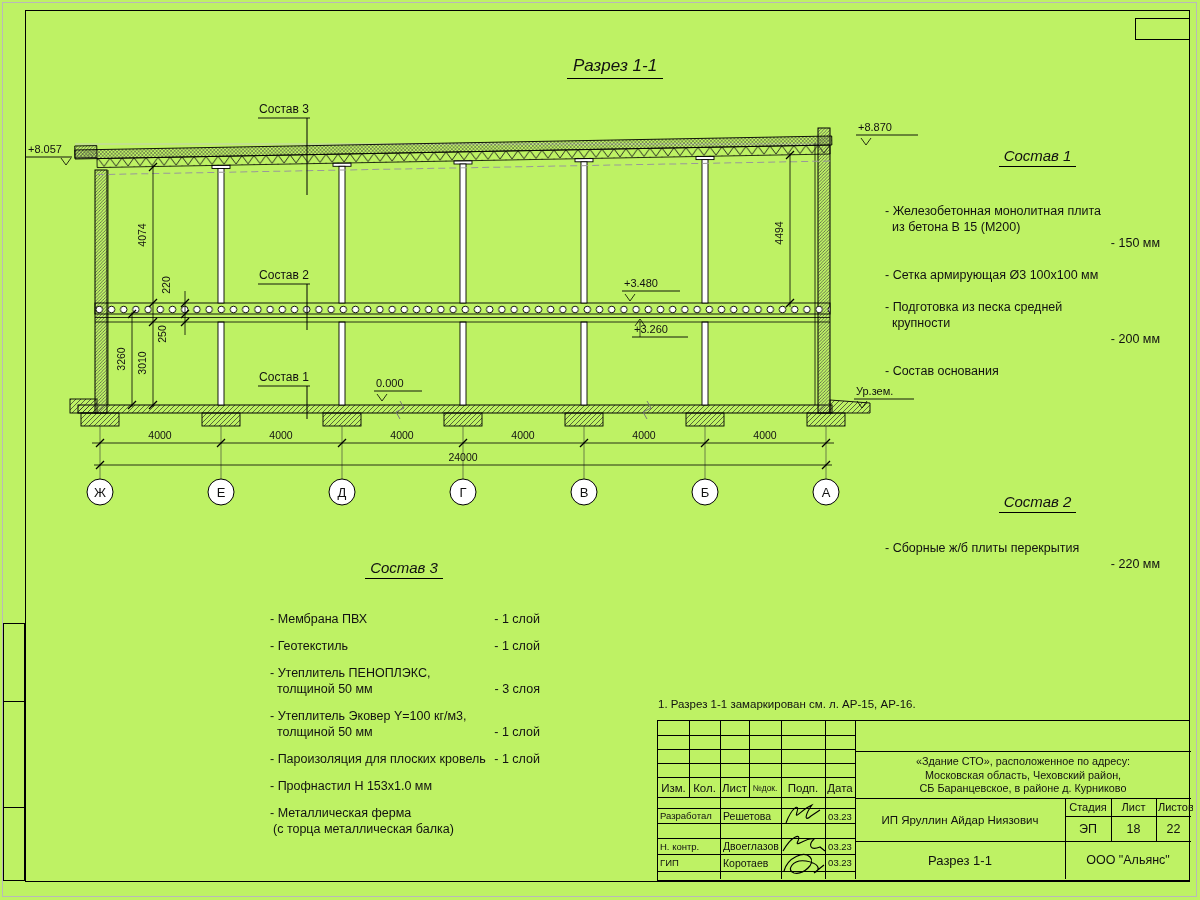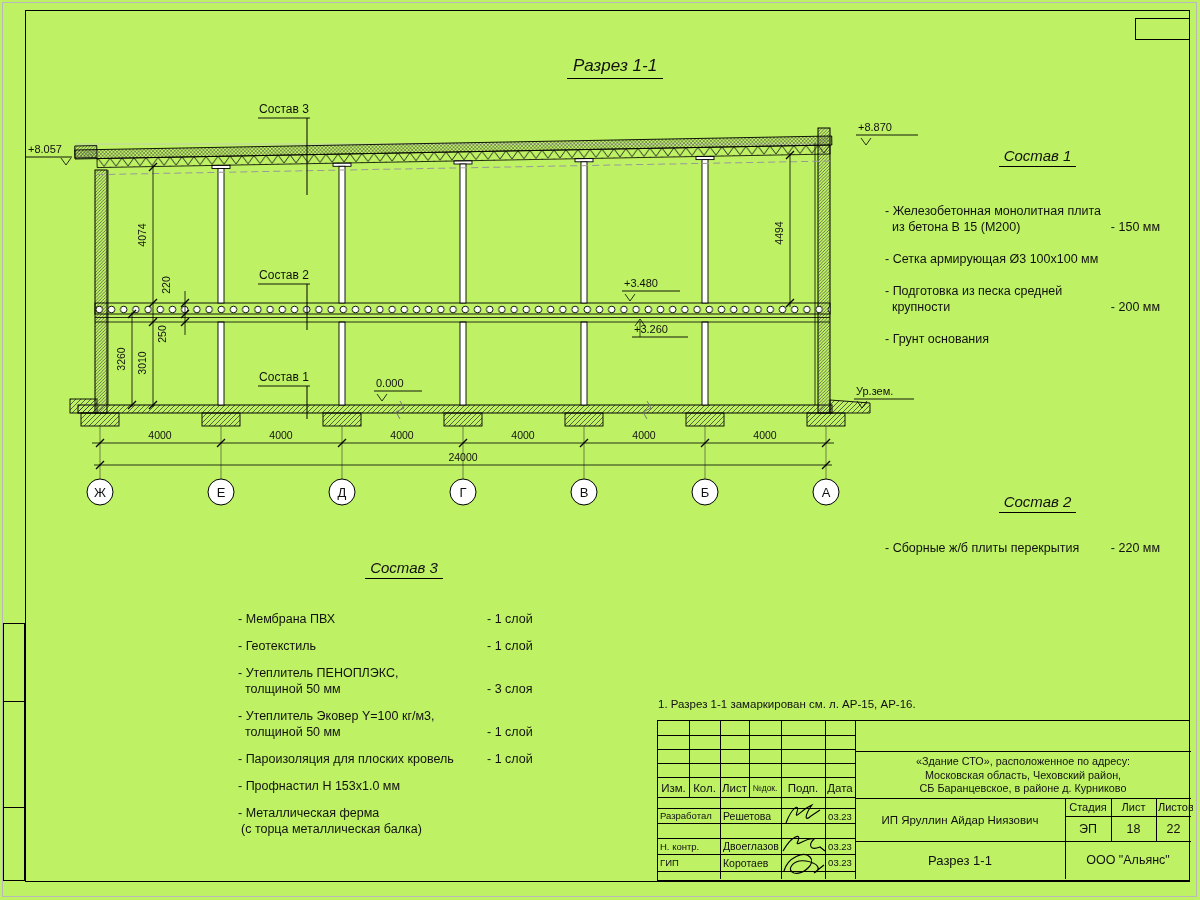--- a/index.html
+++ b/index.html
@@ -14,25 +14,25 @@
   
   #maintitle{left:535px;top:56px;width:160px;text-align:center;font-size:17px;font-style:italic;}
   #maintitle span{display:inline-block;border-bottom:1.2px solid #000;padding:0 6px 2px;}
   
   .comp{position:absolute;font-size:12.5px;line-height:16px;color:#111;}
   .chead{text-align:center;padding-left:30px;}
   .chead span{display:inline-block;font-style:italic;font-size:15px;border-bottom:1.2px solid #000;padding:0 5px 2px;}
   .item{display:flex;}
   .item .val{align-self:flex-end;white-space:nowrap;}
   #comp1 .lft,#comp2 .lft{width:243px;}
-  #comp1 .item,#comp2 .item{margin-bottom:16px;}
+  #comp1 .item,#comp2 .item{margin-bottom:16px;flex-direction:column;}
   #comp1 .chead{margin-bottom:36px;}
   #comp2 .chead{margin-bottom:27px;}
   #comp3 .lft{width:249px;}
-  #comp3 .item{margin-bottom:11px;}
+  #comp3 .item{margin-bottom:11px;margin-left:32px;}
   #comp3 .chead{margin-bottom:32px;}
   .ind{padding-left:7px;}
   
   #note{left:658px;top:698px;font-size:11.5px;}
   
   #tb{left:657px;top:720px;width:533px;height:161px;border:1.6px solid #000;box-sizing:border-box;font-size:11px;}
   #tb .vl{position:absolute;width:1.1px;background:#000;}
   #tb .hl{position:absolute;height:1.1px;background:#000;}
   #tb .cell{position:absolute;display:flex;align-items:center;justify-content:center;text-align:center;overflow:hidden;}
   #tb .lcell{position:absolute;display:flex;align-items:center;text-align:left;overflow:hidden;}
@@ -278,21 +278,21 @@
     </div>
     <div class="item">
       <div class="lft">
           <div>- Подготовка из песка средней</div>
           <div class="ind">крупности</div>
         </div>
       <div class="val">- 200 мм</div>
     </div>
     <div class="item">
       <div class="lft">
-          <div>- Грунт основания</div>
+          <div>- Состав основания</div>
         </div>
         <div class="val"></div>
     </div>
   </div>
 
   <div class="comp" id="comp2" style="left:885px;top:494px;width:275px;">
     <div class="chead"><span>Состав 2</span></div>
     <div class="item">
       <div class="lft">
           <div>- Сборные ж/б плиты перекрытия</div>

